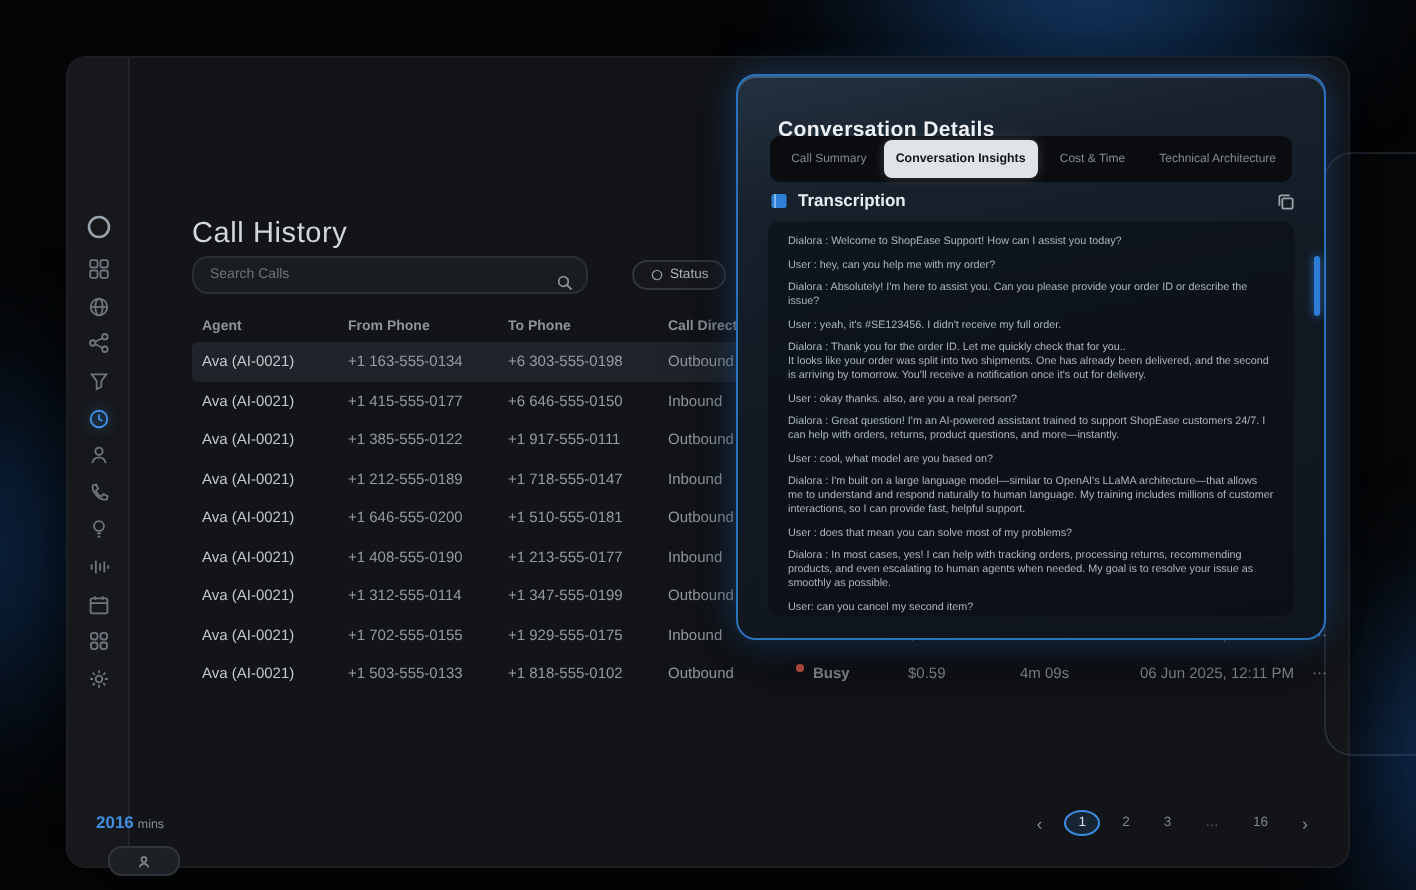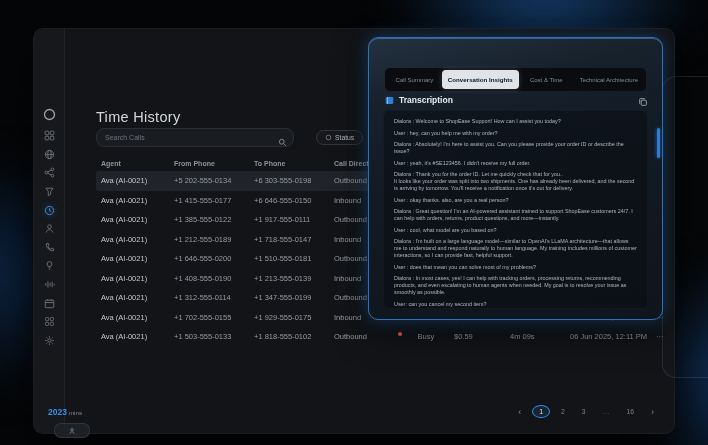--- a/index.html
+++ b/index.html
@@ -37,21 +37,21 @@
   .pill svg{width:7px;height:7px;color:#8b9198;}
 
   
   .table{position:absolute;left:62px;right:12px;top:126px;font-size:7.5px;}
   .thead,.trow{display:grid;grid-template-columns:73px 80px 80px 64px 56px 56px 60px 86px 1fr;
     align-items:center;padding-left:5px;}
   .thead{height:16px;color:#8d949b;font-weight:bold;font-size:7px;}
   .trow{height:19.5px;color:#969ca3;border-radius:3px;}
   .trow .agent{color:#c3c8cd;}
   .trow.hl{background:#20242a;}
-  .statuscell{display:flex;gap:16px;}
+  .statuscell{display:flex;gap:5px;font-weight:bold;}
   .dot{width:3.5px;height:3.5px;border-radius:50%;display:inline-block;}
   .actions{color:#878d94;text-align:right;padding-right:4px;letter-spacing:1px;cursor:pointer;}
 
   
   .pagination{position:absolute;right:14px;top:376px;display:flex;align-items:center;gap:5px;}
   .pg{min-width:13px;height:13px;border-radius:50%;display:flex;align-items:center;justify-content:center;
     color:#7d848b;font-size:6.8px;cursor:pointer;}
   .pg.active{border:1px solid #3b8de4;background:rgba(59,141,228,.14);color:#cfe2f5;}
   .pg.nav{font-size:9px;color:#868d94;}
   .pg.gap{color:#5b6167;cursor:default;}
@@ -178,21 +178,21 @@
           </div>
           <div class="side-item">
             <span><svg viewBox="0 0 12 12" fill="none" stroke="currentColor" stroke-width="1">
                 <circle cx="6" cy="6" r="1.8"></circle>
                 <path d="M6 1.2v1.6M6 9.2v1.6M1.2 6h1.6M9.2 6h1.6M2.6 2.6l1.1 1.1M8.3 8.3l1.1 1.1M9.4 2.6L8.3 3.7M3.7 8.3L2.6 9.4"></path>
               </svg></span>
           </div>
         </nav>
     </aside>
 
-    <h1 class="page-title">Time History</h1>
+    <h1 class="page-title">Call History</h1>
 
     <div class="toolbar">
       <div class="search">
         <input type="text" placeholder="Search Calls" style="">
         <span class="s-icon">
           <svg viewBox="0 0 12 12" fill="none" stroke="currentColor" stroke-width="1.2">
               <circle cx="5" cy="5" r="3.2"></circle>
               <path d="M7.5 7.5 L10.4 10.4"></path>
             </svg>
         </span>
@@ -220,21 +220,21 @@
           <span class="c">Call Direction</span>
           <span class="c"></span>
           <span class="c"></span>
           <span class="c"></span>
           <span class="c"></span>
           <span class="c"></span>
         </div>
       <div id="tbody">
           <div class="trow hl">
             <span class="c agent">Ava (AI-0021)</span>
-            <span class="c from">+5 202-555-0134</span>
+            <span class="c from">+1 163-555-0134</span>
             <span class="c to">+6 303-555-0198</span>
             <span class="c direction">Outbound</span>
             <span class="c statuscell"></span>
             <span class="c cost"></span>
             <span class="c duration"></span>
             <span class="c date"></span>
             <span class="c actions">⋯</span>
           </div>
           <div class="trow">
             <span class="c agent">Ava (AI-0021)</span>
@@ -276,21 +276,21 @@
             <span class="c direction">Outbound</span>
             <span class="c statuscell"></span>
             <span class="c cost"></span>
             <span class="c duration"></span>
             <span class="c date"></span>
             <span class="c actions">⋯</span>
           </div>
           <div class="trow">
             <span class="c agent">Ava (AI-0021)</span>
             <span class="c from">+1 408-555-0190</span>
-            <span class="c to">+1 213-555-0139</span>
+            <span class="c to">+1 213-555-0177</span>
             <span class="c direction">Inbound</span>
             <span class="c statuscell"></span>
             <span class="c cost"></span>
             <span class="c duration"></span>
             <span class="c date"></span>
             <span class="c actions">⋯</span>
           </div>
           <div class="trow">
             <span class="c agent">Ava (AI-0021)</span>
             <span class="c from">+1 312-555-0114</span>
@@ -327,21 +327,21 @@
             </span>
             <span class="c cost">$0.59</span>
             <span class="c duration">4m 09s</span>
             <span class="c date">06 Jun 2025, 12:11 PM</span>
             <span class="c actions">⋯</span>
           </div>
         </div>
     </div>
 
     <div class="usage">
-      <span class="val">2023</span><span class="unit">mins</span>
+      <span class="val">2016</span><span class="unit">mins</span>
       <div class="usage-pill">
         <svg viewBox="0 0 12 12" fill="none" stroke="currentColor" stroke-width="1.1">
             <circle cx="6" cy="4.2" r="1.9"></circle>
             <path d="M2.8 10c.4-1.8 1.7-2.7 3.2-2.7s2.8.9 3.2 2.7"></path>
           </svg>
       </div>
     </div>
 
     <div class="pagination" id="pagination">
         <button class="pg nav" style="border: 0px; background: transparent; font-family: inherit;">‹</button>
@@ -350,20 +350,21 @@
         <button class="pg" style="border: 0px; background: transparent; font-family: inherit;">3</button>
         <button class="pg gap" style="border: 0px; background: transparent; font-family: inherit;">…</button>
         <button class="pg" style="border: 0px; background: transparent; font-family: inherit;">16</button>
         <button class="pg nav" style="border: 0px; background: transparent; font-family: inherit;">›</button>
       </div>
   </div>
 
   <div class="echo"></div>
 
   <section class="modal">
+    <h2 class="modal-title">Conversation Details</h2>
     <div class="tabs" id="tabs">
         <button class="tab">Call Summary</button>
         <button class="tab active">Conversation Insights</button>
         <button class="tab">Cost &amp; Time</button>
         <button class="tab">Technical Architecture</button>
       </div>
     <div class="trans-head">
       <svg class="t-icon" viewBox="0 0 12 12">
         <rect x="1" y="1.3" width="10" height="9.4" rx="1.6" fill="#2f81d8"></rect>
         <path d="M3.4 1.3v9.4" stroke="#9cc6f0" stroke-width="1"></path>

